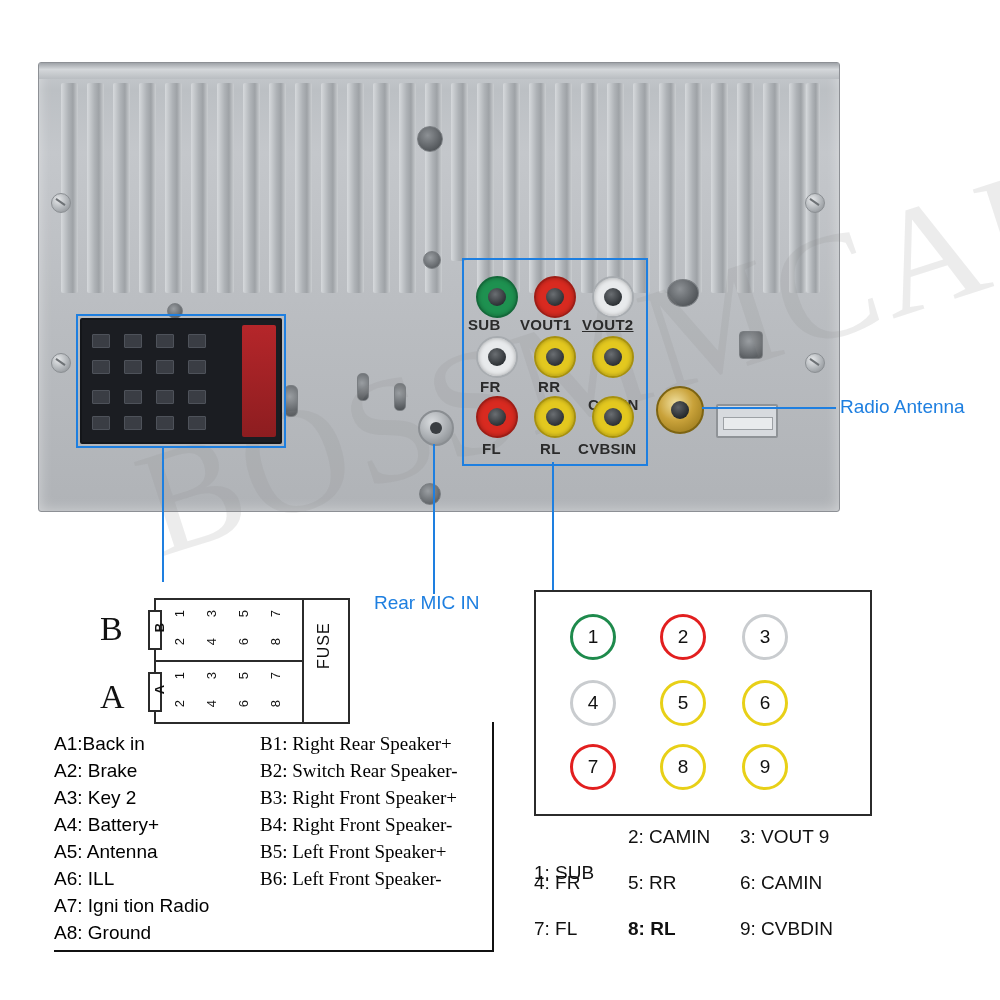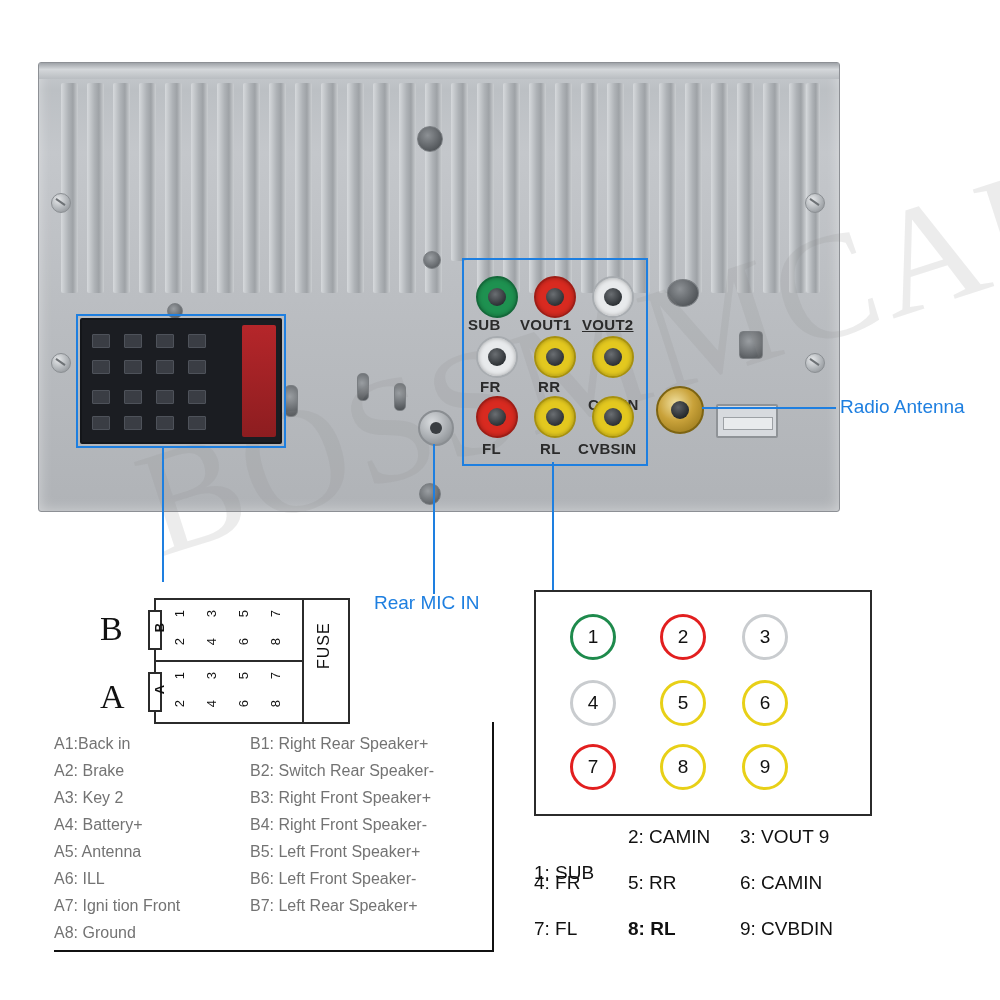--- a/index.html
+++ b/index.html
@@ -275,24 +275,24 @@
     position: absolute;
     left: 54px;
     top: 730px;
     width: 450px;
   }
   .pin-col {
     position: absolute;
     top: 0;
   }
   .pin-col.a { left: 0; width: 200px; }
-  .pin-col.b { left: 196px; width: 260px; }
+  .pin-col.b { left: 206px; width: 260px; font-family: Liberation Serif, serif; }
   .pin-row {
-    font-size: 16px;
-    color: #737373;
+    font-size: 19px;
+    color: #000000;
     line-height: 27px;
     white-space: nowrap;
   }
   .divider-v {
     position: absolute;
     left: 492px;
     top: 722px;
     width: 2px;
     height: 228px;
     background: #111;
@@ -515,31 +515,30 @@
   </div>
 
   <div class="pin-list">
     <div class="pin-col a">
       <div class="pin-row">A1:Back  in</div>
       <div class="pin-row">A2: Brake</div>
       <div class="pin-row">A3: Key 2</div>
       <div class="pin-row">A4: Battery+</div>
       <div class="pin-row">A5: Antenna</div>
       <div class="pin-row">A6: ILL</div>
-      <div class="pin-row">A7:  Igni tion Front</div>
+      <div class="pin-row">A7:  Igni tion Radio</div>
       <div class="pin-row">A8: Ground</div>
     </div>
     <div class="pin-col b">
       <div class="pin-row">B1: Right Rear Speaker+</div>
       <div class="pin-row">B2: Switch Rear Speaker-</div>
       <div class="pin-row">B3: Right Front Speaker+</div>
       <div class="pin-row">B4: Right Front Speaker-</div>
       <div class="pin-row">B5: Left Front Speaker+</div>
       <div class="pin-row">B6: Left Front Speaker-</div>
-      <div class="pin-row">B7: Left Rear Speaker+</div>
     </div>
   </div>
   <div class="divider-v"></div>
   <div class="divider-h"></div>
 
   <div class="legend-box">
     <div class="legend-circle green" style="left:34px; top:22px;">1</div>
     <div class="legend-circle red" style="left:124px; top:22px;">2</div>
     <div class="legend-circle white" style="left:206px; top:22px;">3</div>
 

